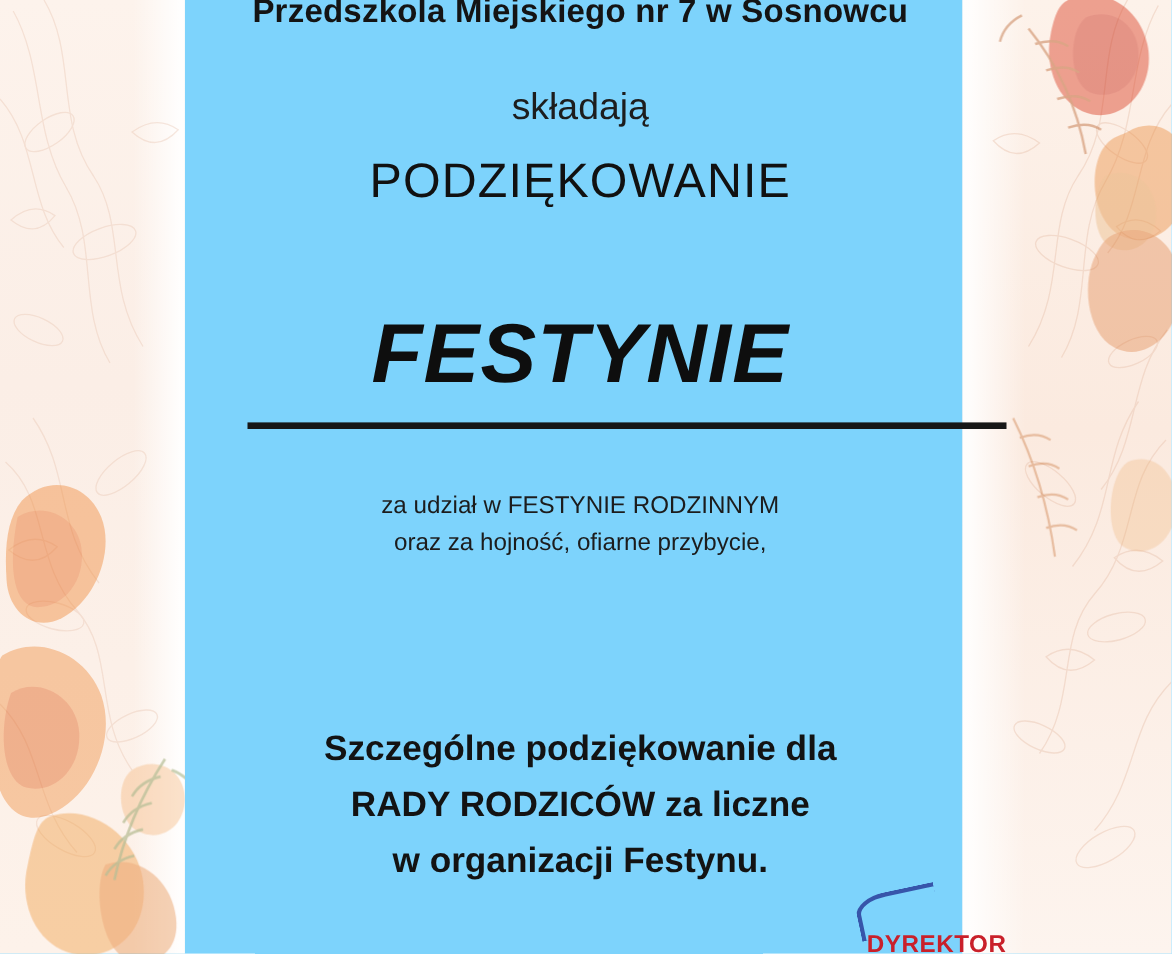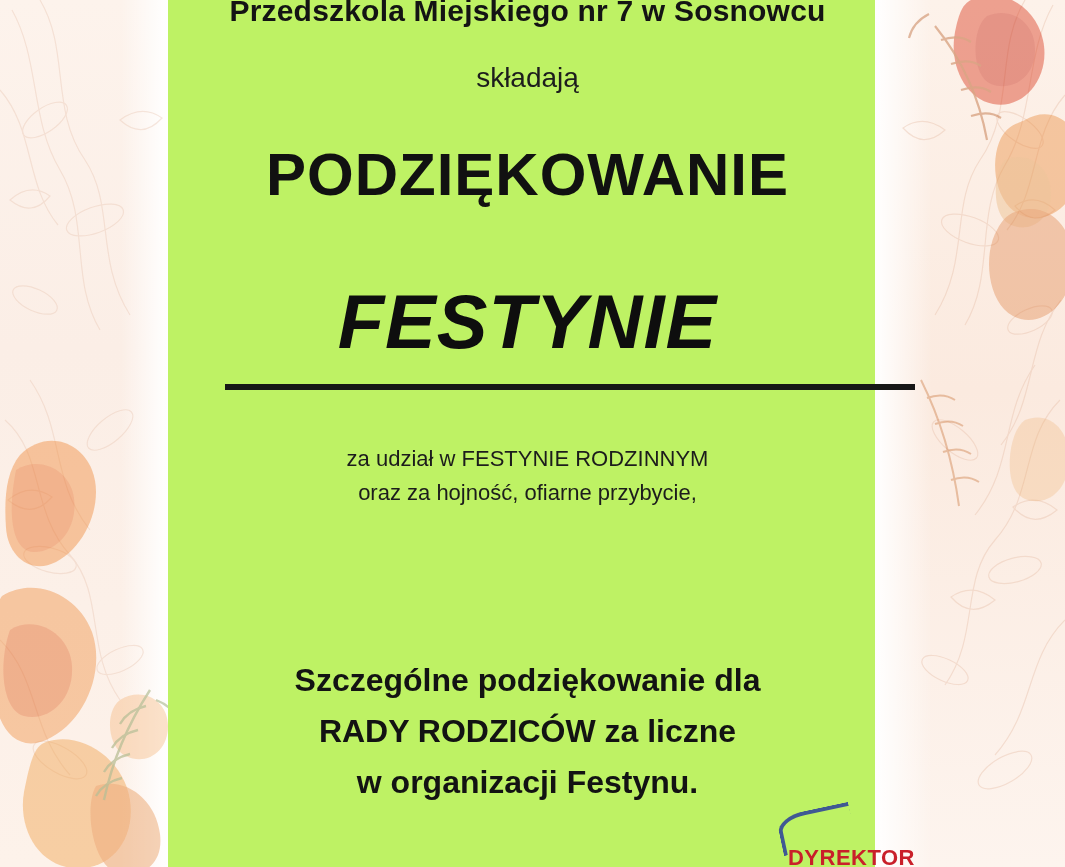--- a/index.html
+++ b/index.html
@@ -12,21 +12,21 @@
     height: 867px;
     overflow: hidden;
     font-family: "Liberation Sans", sans-serif;
     color: #1b1b1b;
   }
 
   .page {
     position: relative;
     width: 1065px;
     height: 867px;
-    background: #bef264;
+    background: #7dd3fc;
     overflow: hidden;
   }
 
   
   .border-band {
     position: absolute;
     top: 0;
     bottom: 0;
     pointer-events: none;
   }
@@ -70,34 +70,34 @@
     font-size: 30px;
     font-weight: bold;
     letter-spacing: 0.2px;
     color: #141414;
     white-space: nowrap;
     overflow: hidden;
   }
 
   .line-skladaja {
     position: absolute;
-    top: 62px;
-    left: 0;
-    right: 0;
-    font-size: 28px;
+    top: 78px;
+    left: 0;
+    right: 0;
+    font-size: 34px;
     color: #1d1d1d;
   }
 
   .title-podziekowanie {
     position: absolute;
     top: 140px;
     left: 0;
     right: 0;
-    font-size: 60px;
-    font-weight: bold;
+    font-size: 44px;
+    font-weight: normal;
     letter-spacing: 1px;
     color: #111111;
   }
 
   .title-rodzicom {
     position: absolute;
     top: 278px;
     left: 0;
     right: 0;
     font-size: 76px;

